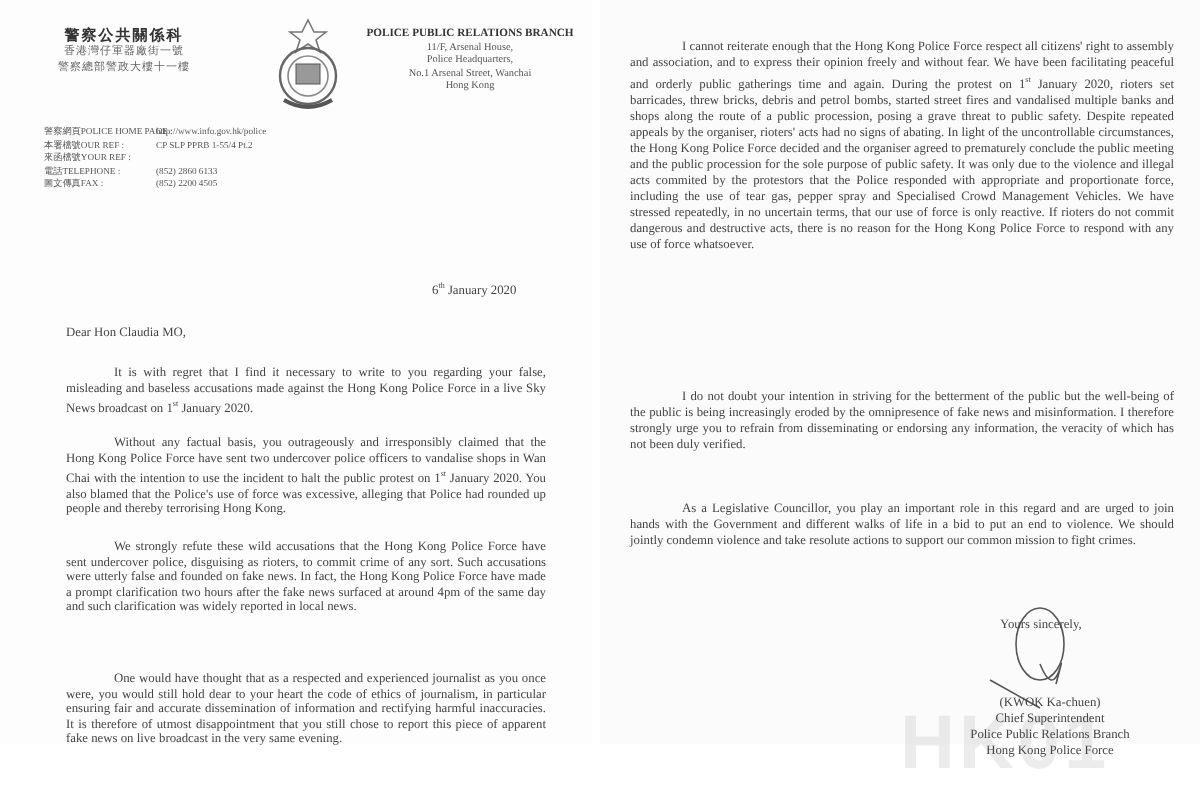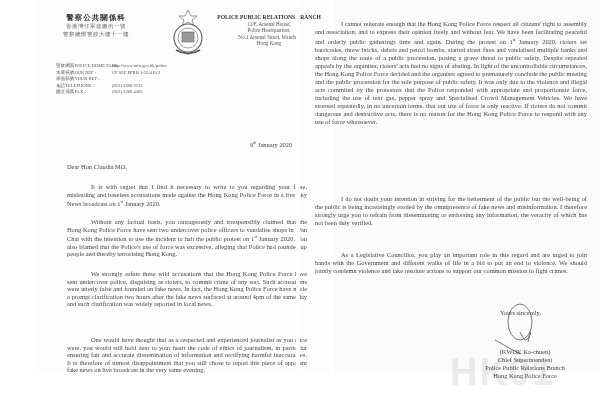--- a/index.html
+++ b/index.html
@@ -1,18 +1,18 @@
 <!DOCTYPE html>
 <html><head>
 <meta charset="utf-8">
 <style>
   html, body { margin:0; padding:0; }
   body { width:600px; height:404px; background:#ffffff; position:relative; overflow:hidden;
          font-family:"Liberation Serif", "DejaVu Serif", serif; color:#3a3a3a; }
-  .page { position:absolute; top:0; height:372px; background:#fdfdfd;margin-left:34px; }
+  .page { position:absolute; top:0; height:372px; background:#fdfdfd; }
   .page-left { left:0; width:296px; }
   .page-right { left:300px; width:300px; background:#fbfbfb; }
   .divider { position:absolute; left:296px; top:0; width:4px; height:404px; background:#ffffff; }
 
   .hdr-cn { position:absolute; left:22px; top:13px; width:80px; text-align:center; }
   .hdr-cn .t1 { font-size:7.5px; font-weight:bold; color:#333; letter-spacing:1px; line-height:9px; }
   .hdr-cn .t2 { font-size:5.5px; color:#666; line-height:8px; letter-spacing:0.5px; }
 
   .crest { position:absolute; left:134px; top:8px; width:40px; height:50px; }
 

